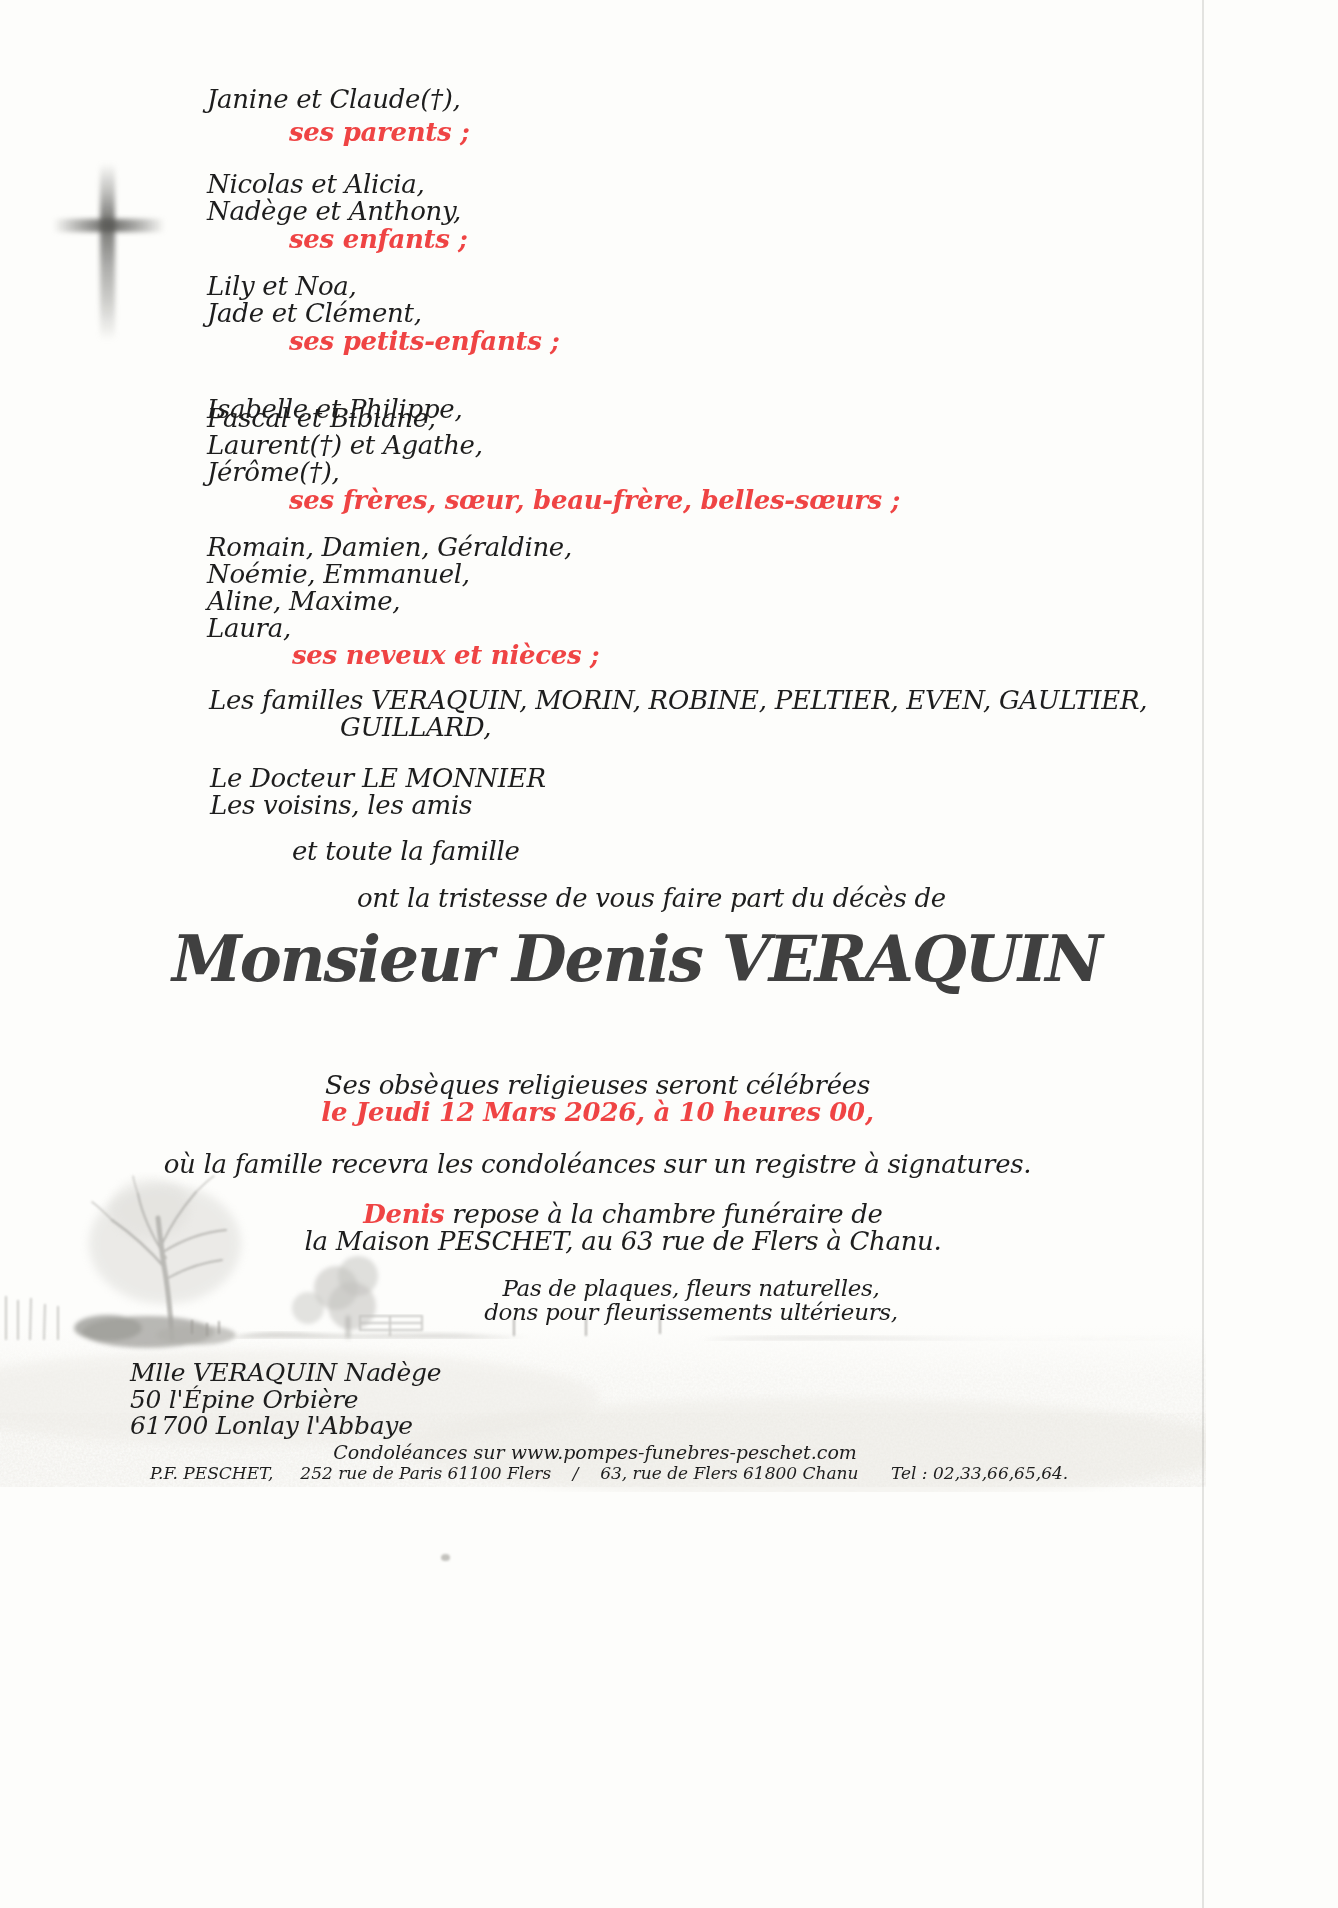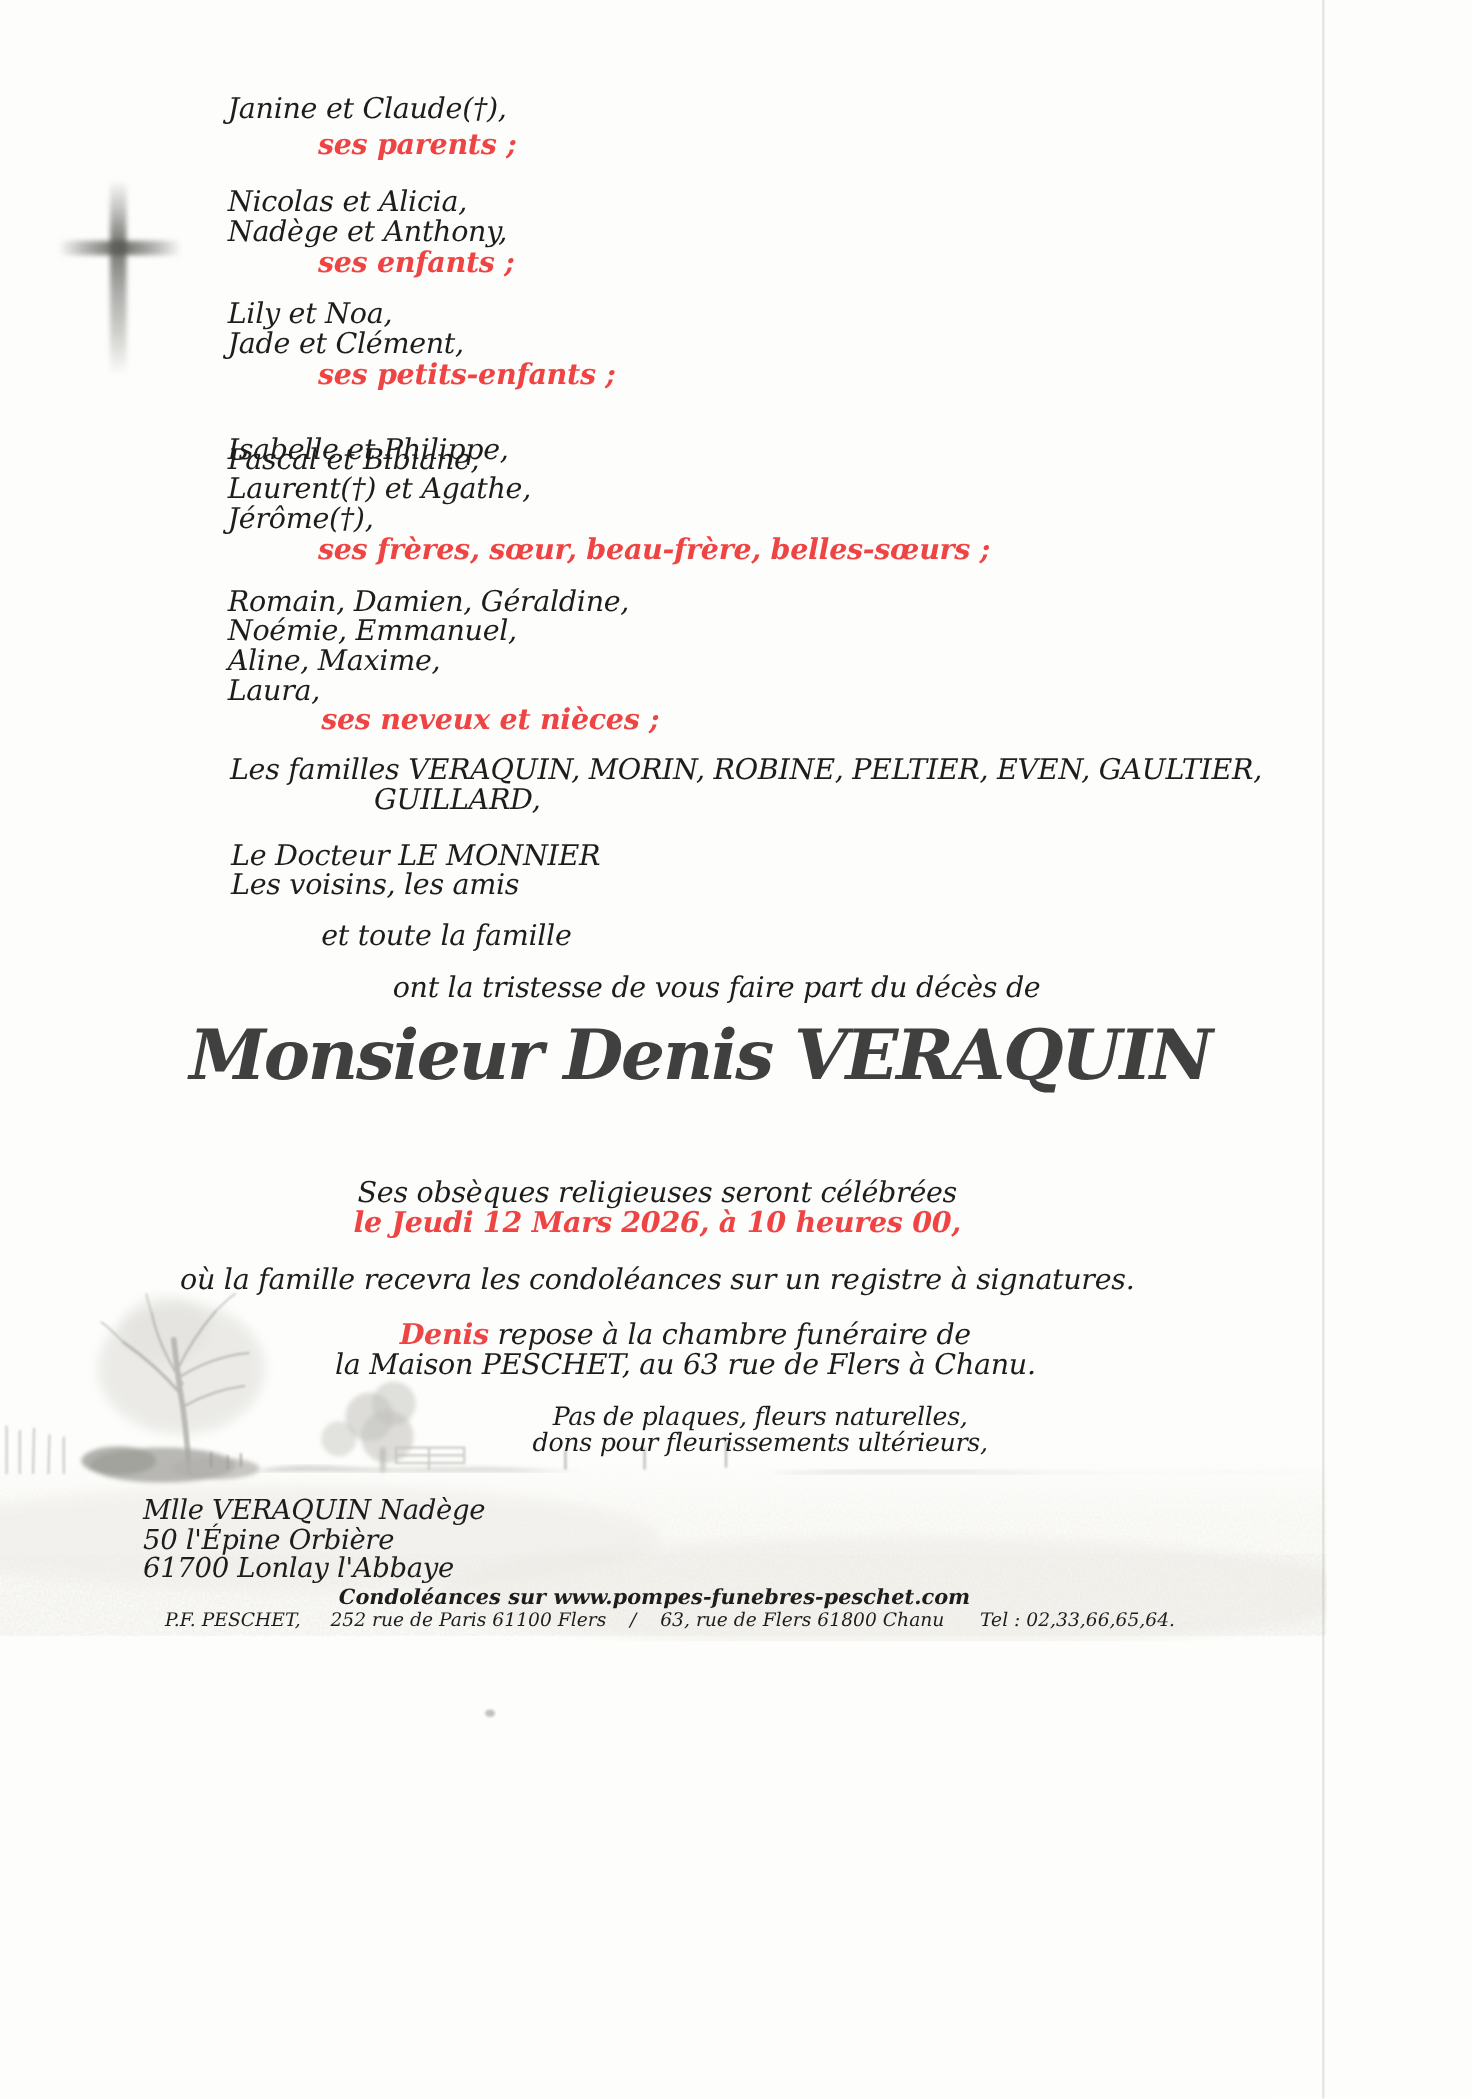--- a/index.html
+++ b/index.html
@@ -15,21 +15,21 @@
   .ln{position:absolute;white-space:nowrap;font-size:26px;line-height:1.05;letter-spacing:-0.3px;}
   .b{font-weight:bold;color:#ef4444;}
   .cline{position:absolute;text-align:center;white-space:nowrap;font-size:26px;line-height:1.05;letter-spacing:-0.3px;}
   .small{font-size:23px;}
   .contact{font-size:25px;}
   .title{
     position:absolute;left:172px;top:928px;width:870px;
     font-size:63px;font-weight:bold;letter-spacing:-2px;
     white-space:nowrap;color:#404040;line-height:1.0;
   }
-  .footer-bold{font-size:19px;font-weight:bold;letter-spacing:0;}
+  .footer-bold{font-size:19px;font-weight:normal;letter-spacing:0;}
   .footer-addr{font-size:17px;letter-spacing:0;white-space:pre;}
   
   .cross{position:absolute;left:0;top:0;}
   .cross-v{
     position:absolute;left:100px;top:163px;width:15px;height:178px;
     filter:blur(2.6px);
     background:linear-gradient(to bottom,
       rgba(135,135,132,0) 0%, rgba(120,120,117,0.45) 16%,
       rgba(92,92,89,0.82) 32%, rgba(100,100,97,0.8) 40%,
       rgba(125,125,122,0.62) 58%, rgba(150,150,146,0.45) 78%,

